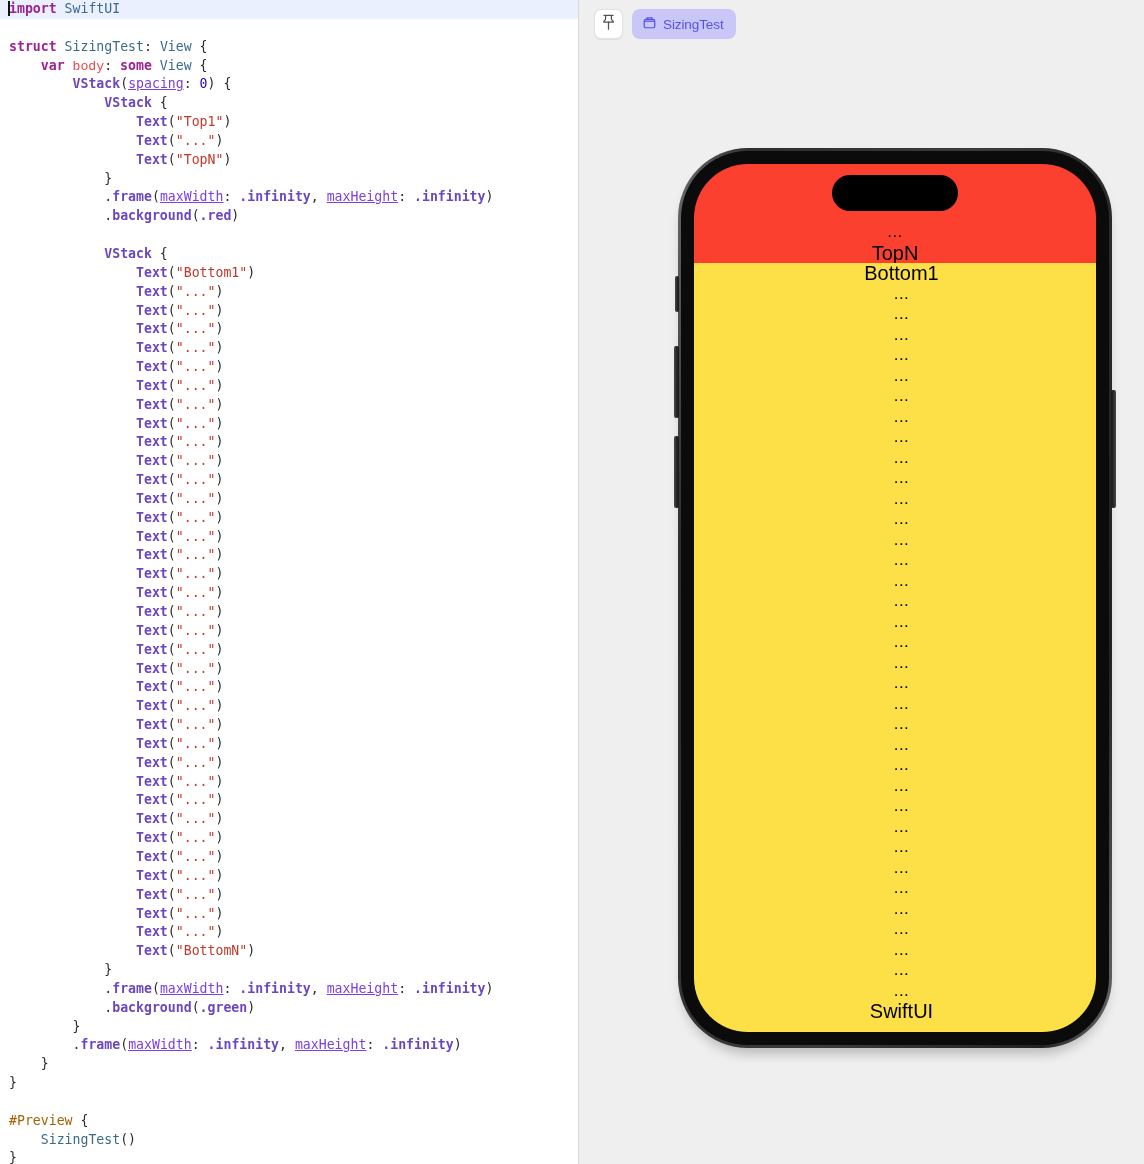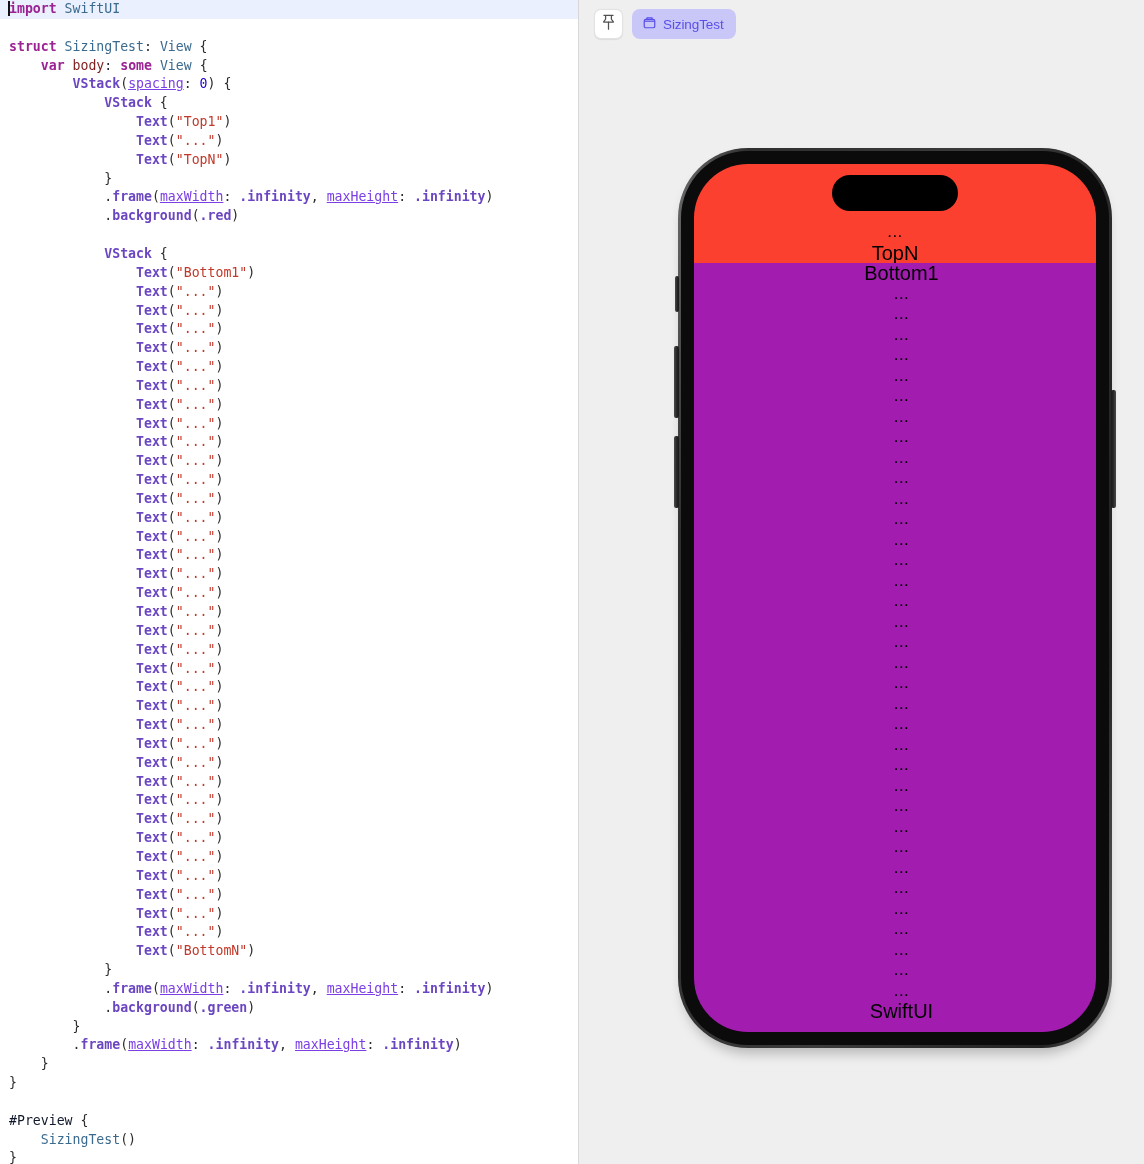--- a/index.html
+++ b/index.html
@@ -71,26 +71,26 @@
     vertical-align: -3px;
     margin-right: -1.6px;
     position: relative;
     left: -1px;
   }
 
   
   .kw      { color: #9b2393; font-weight: bold; }  
   .type    { color: #3a6a8e; }                      
   .plain   { color: #2b2b2b; }
-  .ident   { color: #7f1d1d; }
+  .ident   { color: #ef4444; font-family: Liberation Mono, monospace; }
   .fn      { color: #6b46c1; font-weight: bold; }                      
   .param   { color: #7b3fe4; text-decoration: underline; }                      
   .str     { color: #c0392b; }                      
   .num     { color: #1c00cf; }                      
-  .macro   { color: #0f172a; }                      
+  .macro   { color: #a16207; }                      
   .punct   { color: #2b2b2b; }
 
   
   #preview-pane {
     position: relative;
     flex: 1 1 auto;
     height: 1164px;
     background: #efefef;
     overflow: hidden;
   }
@@ -286,21 +286,21 @@
       <div class="side-btn" id="btn-silent"></div>
       <div class="side-btn" id="btn-volup"></div>
       <div class="side-btn" id="btn-voldn"></div>
       <div class="side-btn" id="btn-power"></div>
 
       <div id="phone-screen">
         <div id="red-stack" style="background: rgb(252, 64, 48);">
             <div class="sw-text dots">...</div>
             <div class="sw-text">TopN</div>
           </div>
-        <div id="green-stack" style="background: #a21caf; padding-left: 13px;">
+        <div id="green-stack" style="background: #fde047; padding-left: 13px;">
             <div class="sw-text">Bottom1</div>
             <div class="sw-text dots">...</div>
             <div class="sw-text dots">...</div>
             <div class="sw-text dots">...</div>
             <div class="sw-text dots">...</div>
             <div class="sw-text dots">...</div>
             <div class="sw-text dots">...</div>
             <div class="sw-text dots">...</div>
             <div class="sw-text dots">...</div>
             <div class="sw-text dots">...</div>

